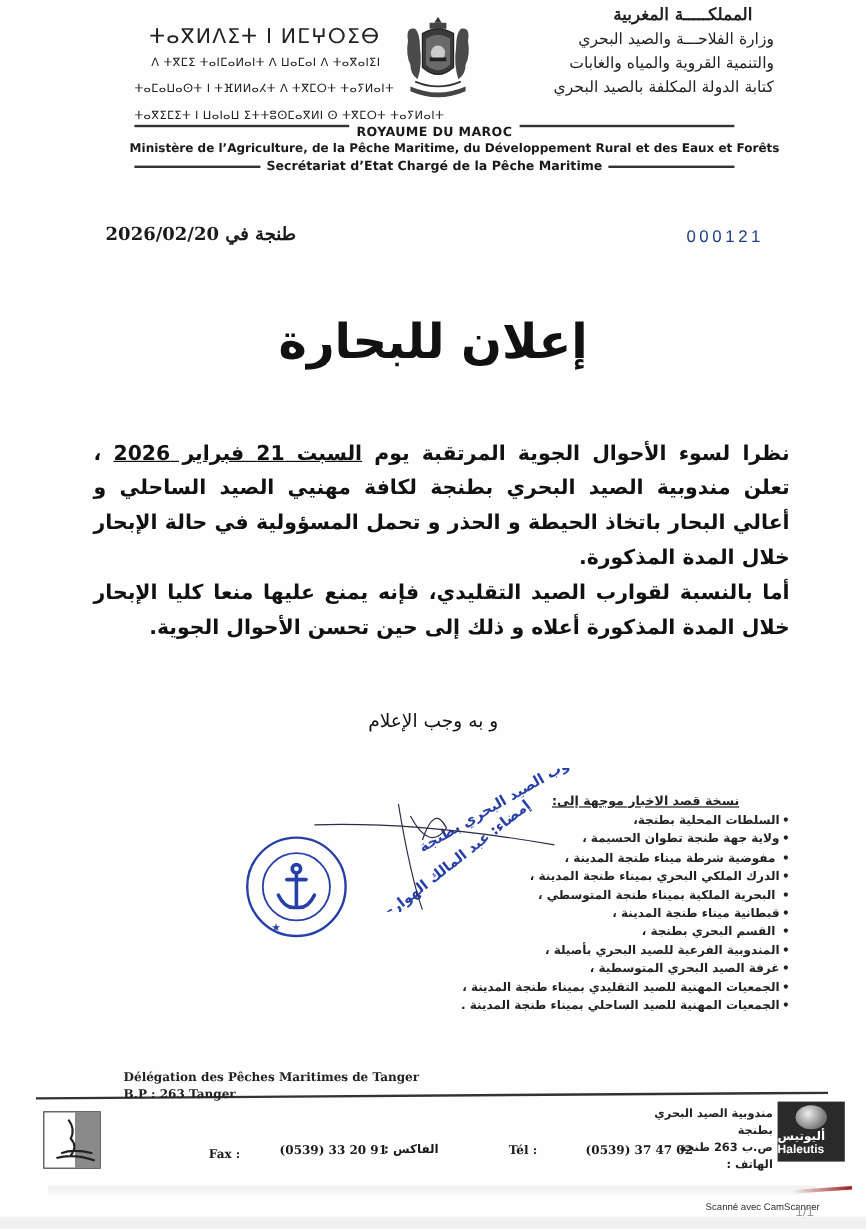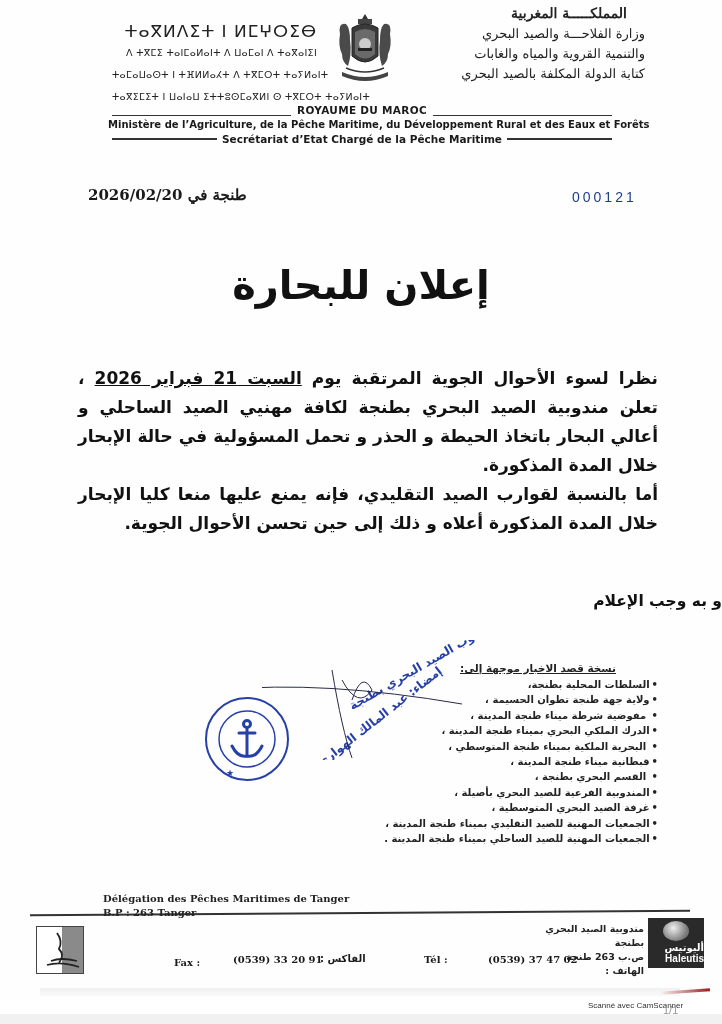--- a/index.html
+++ b/index.html
@@ -12,37 +12,37 @@
 
   
   .tif { position: absolute; left: 112px; top: 8px; width: 205px; text-align: right; color: #222; font-family: "DejaVu Sans", sans-serif; margin-top: 12px; }
   .tif .l1 { font-size: 17px; letter-spacing: 1px; line-height: 22px; }
   .tif .l2 { font-size: 9.5px; line-height: 22px; white-space: nowrap; letter-spacing: 0.3px; }
   .emblem { position: absolute; left: 336px; top: 10px; width: 58px; height: 82px; }
   .ar-head { position: absolute; left: 415px; top: 2px; width: 230px; direction: rtl; text-align: right; font-family: "DejaVu Serif", serif; color: #222; }
   .ar-head .h1 { font-size: 14px; line-height: 22px; font-weight: bold; padding-right: 18px; }
   .ar-head .h2 { font-size: 13px; line-height: 20px; }
 
-  .royaume-row { position: absolute; left: 112px; top: 104px; width: 500px; display: flex; align-items: flex-end; }
+  .royaume-row { position: absolute; left: 112px; top: 104px; width: 500px; display: flex; align-items: flex-start; }
   .royaume-row .line { flex: 1; height: 1.5px; background: #333; }
   .royaume-row .txt { padding: 0 6px; font-size: 10.5px; font-weight: bold; letter-spacing: 0.3px; }
   .ministere { position: absolute; left: 108px; top: 119px; width: 510px; text-align: left; font-size: 10px; font-weight: bold; white-space: nowrap; }
   .secretariat-row { position: absolute; left: 112px; top: 133px; width: 500px; display: flex; align-items: center; }
   .secretariat-row .line { flex: 1; height: 1.5px; background: #333; }
   .secretariat-row .txt { padding: 0 5px; font-size: 10.5px; font-weight: bold; }
 
   .date { position: absolute; left: 88px; top: 186px; font-family: "DejaVu Serif", serif; font-weight: bold; font-size: 15px; direction: rtl; }
   .refno { position: absolute; left: 572px; top: 189px; font-family: "Liberation Sans", sans-serif; font-size: 14px; color: #1f3f86; letter-spacing: 3px; }
 
   .title { position: absolute; left: 0; width: 722px; top: 262px; text-align: center; direction: rtl; font-family: "DejaVu Sans", sans-serif; font-weight: bold; font-size: 40px; color: #111; }
 
   .body { position: absolute; left: 78px; top: 364px; width: 580px; direction: rtl; text-align: justify; text-align-last: right; font-family: "DejaVu Sans", sans-serif; font-weight: bold; font-size: 17px; line-height: 29px; color: #111; }
   .body p { margin: 0; }
   .body .u { text-decoration: underline; }
-  .closing { position: absolute; left: 0; width: 722px; top: 592px; direction: rtl; font-weight: bold; font-size: 15.5px; color: #111; }
+  .closing { position: absolute; left: 0; width: 722px; top: 592px; text-align: center; direction: rtl; font-weight: normal; font-size: 15.5px; color: #111; }
 
   
   .dist { position: absolute; left: 408px; top: 660px; width: 250px; direction: rtl; text-align: right; font-family: "DejaVu Sans", sans-serif; color: #222; }
   .dist .hd { font-size: 10.5px; font-weight: bold; text-decoration: underline; margin-right: 42px; line-height: 17px; }
   .dist ul { list-style: none; margin: 0; padding: 0; }
   .dist li { font-size: 10px; font-weight: bold; line-height: 15.4px; white-space: nowrap; }
   .dist li::before { content: "\2022"; margin-left: 2px; }
 
   
   .stamp { position: absolute; left: 204px; top: 696px; width: 86px; height: 86px; }
@@ -51,21 +51,21 @@
   
   .foot-line { position: absolute; left: 30px; top: 912px; width: 660px; height: 1.5px; background: #333; transform: rotate(-0.4deg); }
   .foot-logo-l { position: absolute; left: 36px; top: 926px; width: 46px; height: 46px; border: 1px solid #444; background: linear-gradient(90deg,#fff 55%, #8a8a8a 55%); }
   .foot-left { position: absolute; left: 103px; top: 892px; font-family: "DejaVu Serif", serif; font-size: 10px; font-weight: bold; color: #222; line-height: 14px; }
   .fax-lbl { position: absolute; left: 174px; top: 957px; font-family: "DejaVu Serif", serif; font-size: 10px; font-weight: bold; }
   .fax-num { position: absolute; left: 233px; top: 954px; font-family: "DejaVu Serif", serif; font-size: 10px; font-weight: bold; }
   .fax-ar { position: absolute; left: 320px; top: 953px; font-size: 10px; font-weight: bold; direction: rtl; }
   .tel-lbl { position: absolute; left: 424px; top: 954px; font-family: "DejaVu Serif", serif; font-size: 10px; font-weight: bold; }
   .tel-num { position: absolute; left: 488px; top: 954px; font-family: "DejaVu Serif", serif; font-size: 10px; font-weight: bold; }
   .foot-right { position: absolute; left: 520px; top: 922px; width: 124px; direction: rtl; text-align: right; font-size: 9.5px; font-weight: bold; line-height: 14px; color: #222; }
-  .haleutis { position: absolute; left: 648px; top: 918px; width: 56px; height: 50px; background: #2a2a2a; color: #fff; text-align: right; }
+  .haleutis { position: absolute; left: 648px; top: 918px; width: 56px; height: 50px; background: #2a2a2a; color: #fff; text-align: left; }
   .haleutis .ball { width: 26px; height: 20px; margin: 3px auto 1px; border-radius: 50%; background: radial-gradient(circle at 40% 35%, #eee, #777 70%); }
   .haleutis .ar { font-size: 10px; line-height: 11px; direction: rtl; font-weight: bold; }
   .haleutis .en { font-size: 10px; line-height: 11px; font-weight: bold; font-family: "Liberation Sans", sans-serif; }
 
   .scan-shadow { position: absolute; left: 40px; top: 988px; width: 640px; height: 8px; background: linear-gradient(#f0f0f0,#fafafa); }
   .red-mark { position: absolute; left: 660px; top: 990px; width: 50px; height: 3px; background: linear-gradient(90deg, transparent, #9a1b1b); transform: rotate(-4deg); }
   .scan-label { position: absolute; left: 588px; top: 1001px; font-family: "Liberation Sans", sans-serif; font-size: 8px; color: #333; }
   .page-count { position: absolute; left: 663px; top: 1004px; font-family: "Liberation Sans", sans-serif; font-size: 11px; color: #999; }
   .bottom-bar { position: absolute; left: 0; top: 1014px; width: 722px; height: 10px; background: #f1f1f1; }
 </style>

